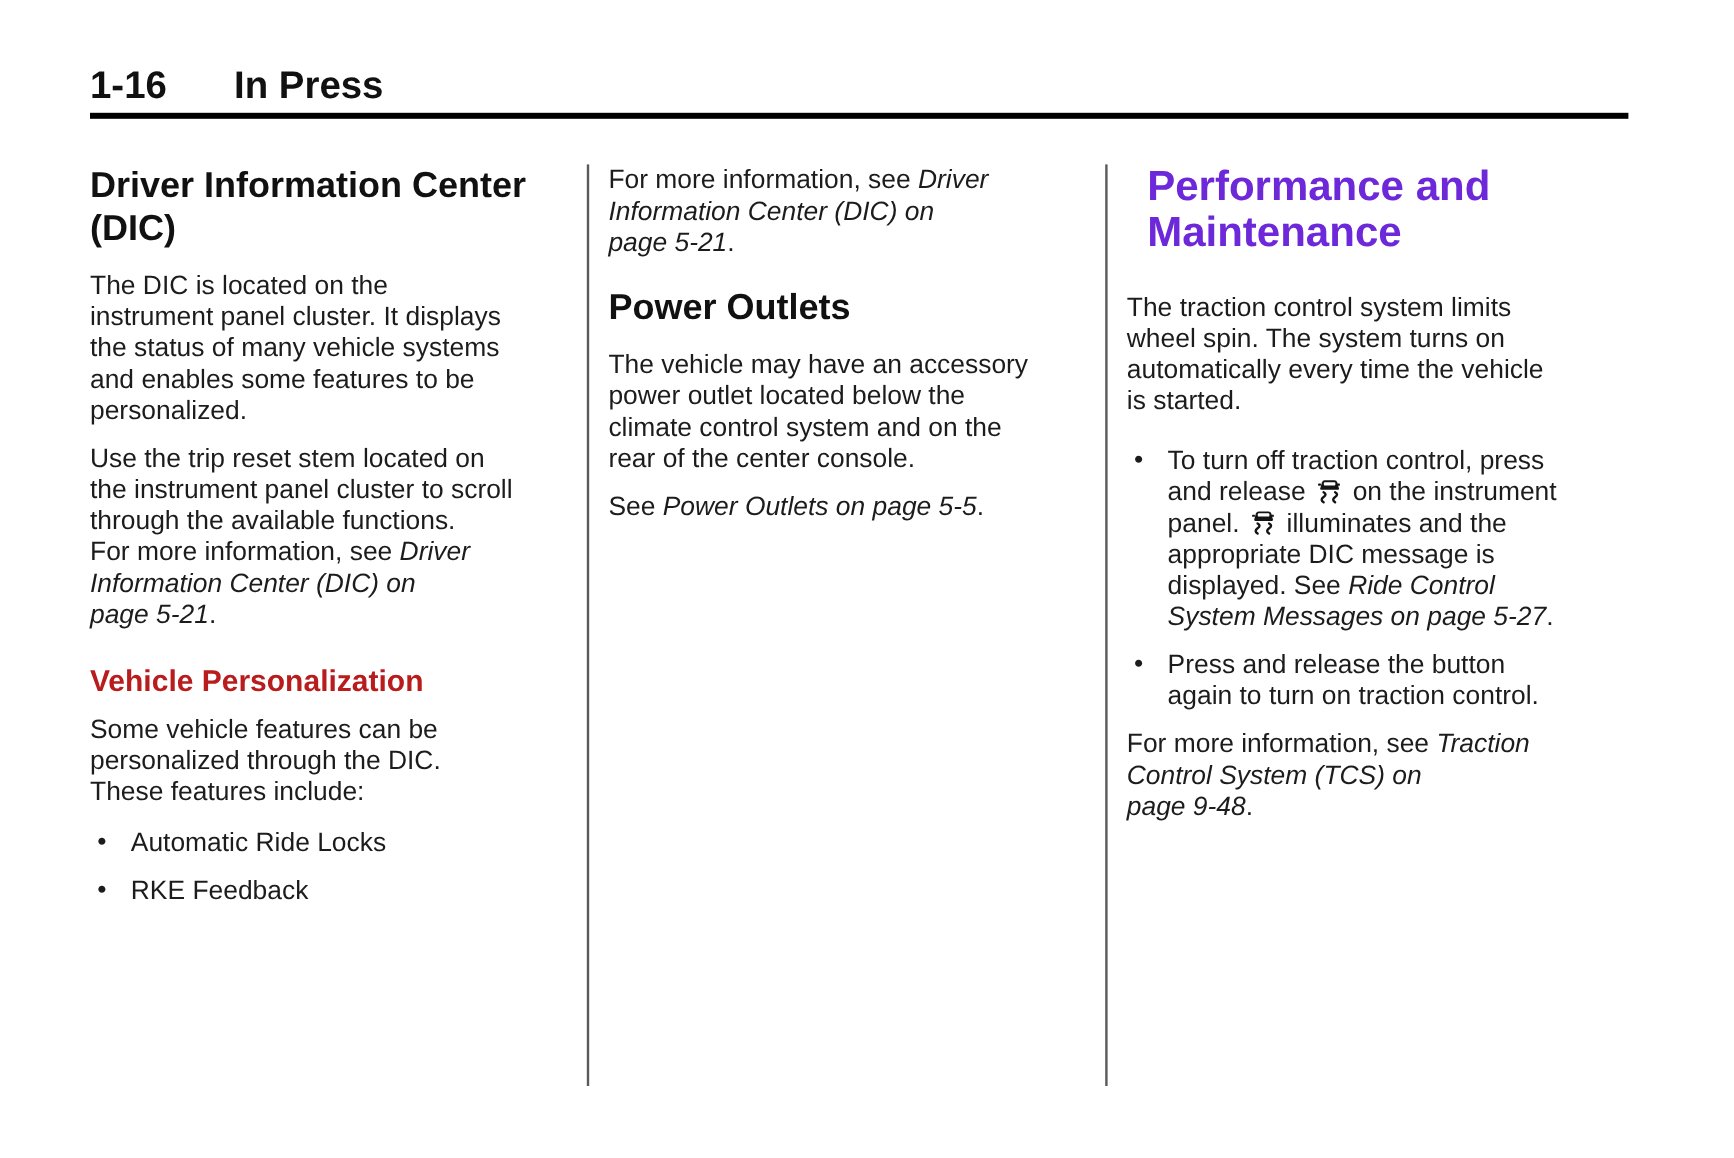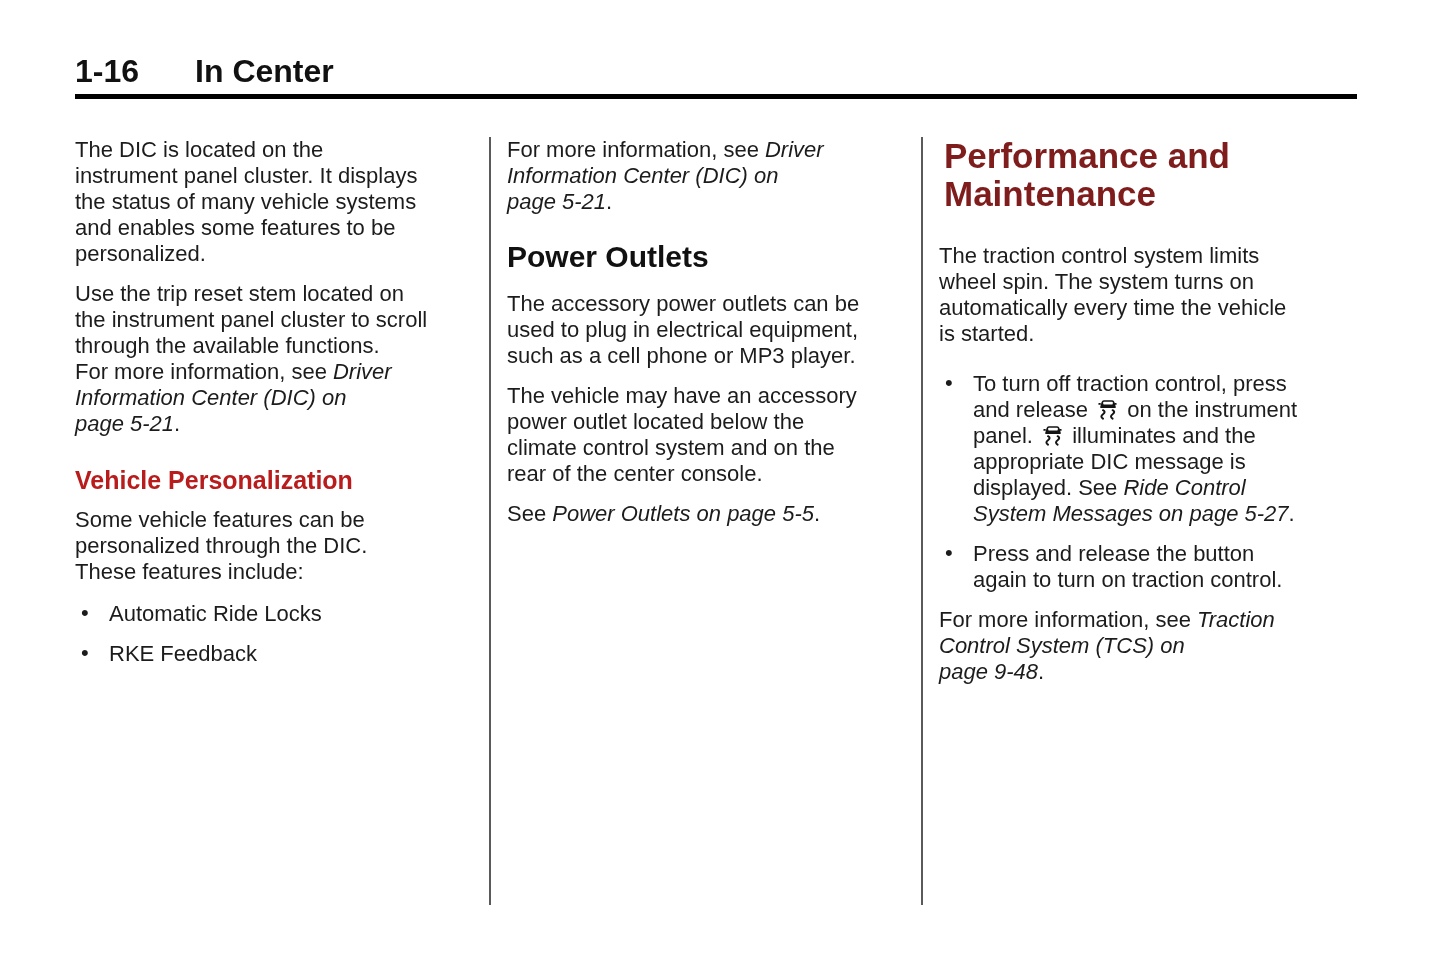--- a/index.html
+++ b/index.html
@@ -47,22 +47,22 @@
     height: 768px;
     background: #5a5a5c;
     margin: 0 16px;
     flex: none;
   }
   h1, h2, h3, p, ul { margin: 0; padding: 0; }
   h1.section-heading {
     font-size: 35px;
     line-height: 38px;
     font-weight: bold;
-    color: #7f1d1d;
-    margin: 0 0 30px 5px;
+    color: #6d28d9;
+    margin: 0 0 30px 17px;
   }
   h2.topic-heading {
     font-size: 30px;
     line-height: 36px;
     font-weight: bold;
     color: #111111;
     margin: 0 0 16px 0;
   }
   h2.topic-heading.mt { margin-top: 24px; }
   h3.sub-heading {
@@ -107,27 +107,29 @@
     margin: 0 1px;
   }
 </style>
 </head>
 <body>
 
 <div class="page">
 
   <header class="page-header">
     <span class="folio">1-16</span>
-    <span>In Center</span>
+    <span>In Press</span>
   </header>
   <div class="header-rule"></div>
 
   <main class="columns">
 
     <section class="col">
+      <h2 class="topic-heading">Driver Information
+Center (DIC)</h2>
       <p class="body-text">The DIC is located on the
 instrument panel cluster. It displays
 the status of many vehicle systems
 and enables some features to be
 personalized.</p>
       <p class="body-text"><span>Use the trip reset stem located on
 the instrument panel cluster to scroll
 through the available functions.
 For more information, see </span><em>Driver
 Information Center (DIC) on
@@ -142,23 +144,20 @@
       </ul>
     </section>
 
     <div class="col-divider"></div>
 
     <section class="col">
       <p class="body-text"><span>For more information, see </span><em>Driver
 Information Center (DIC) on
 page 5-21</em><span>.</span></p>
       <h2 class="topic-heading mt">Power Outlets</h2>
-      <p class="body-text">The accessory power outlets can be
-used to plug in electrical equipment,
-such as a cell phone or MP3 player.</p>
       <p class="body-text">The vehicle may have an accessory
 power outlet located below the
 climate control system and on the
 rear of the center console.</p>
       <p class="body-text"><span>See </span><em>Power Outlets on page 5-5</em><span>.</span></p>
     </section>
 
     <div class="col-divider"></div>
 
     <section class="col">

